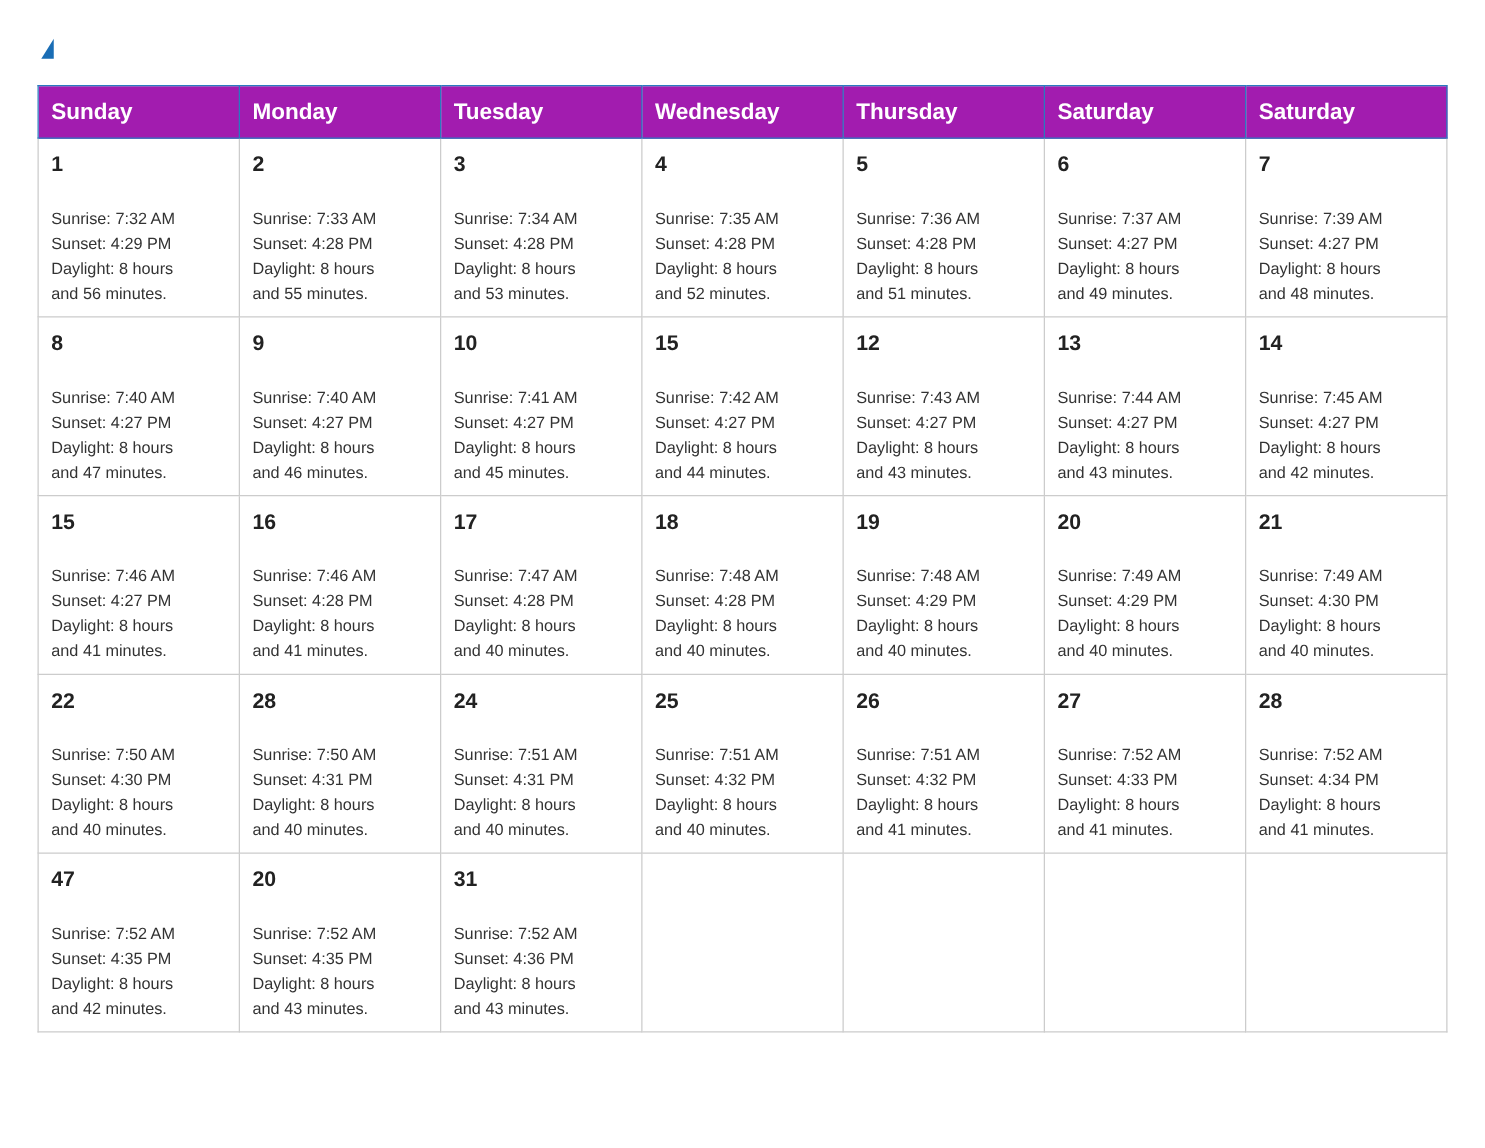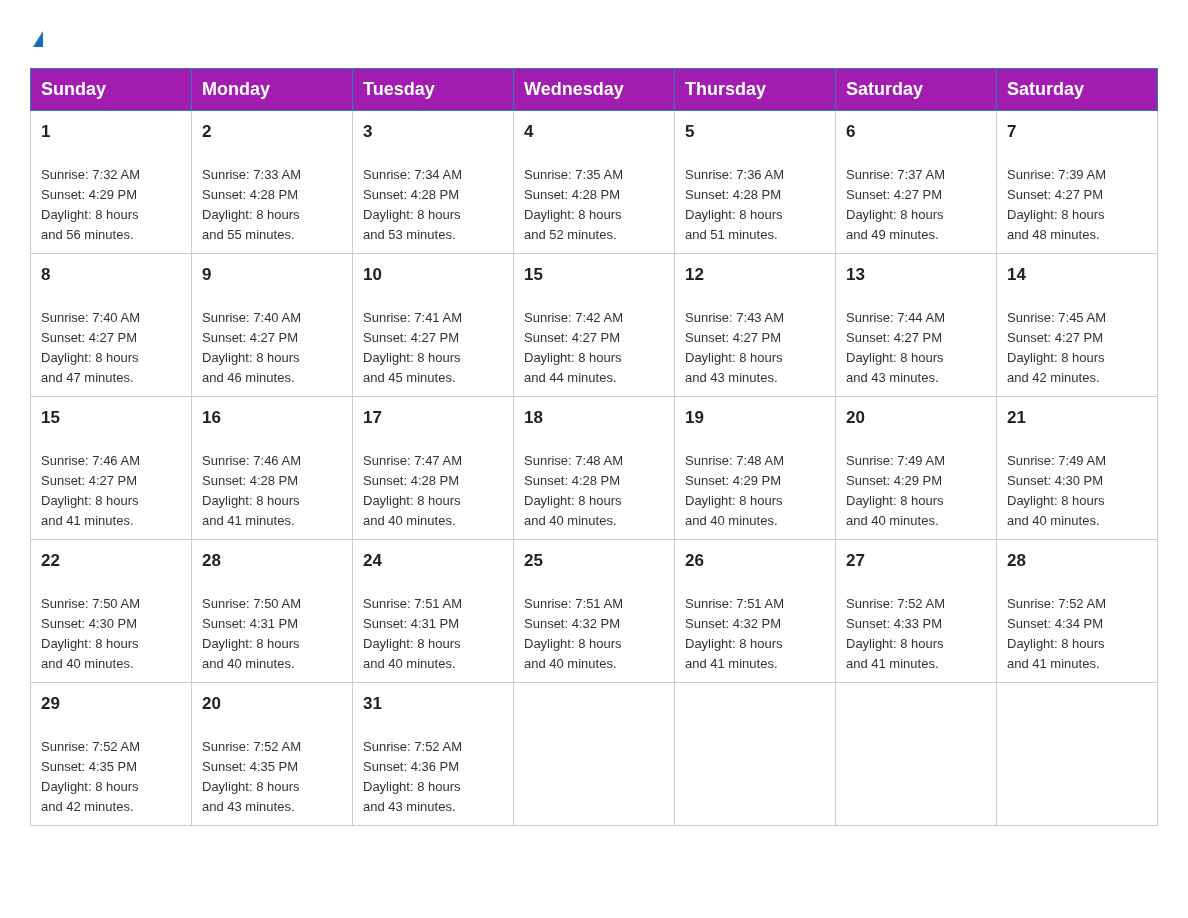--- a/index.html
+++ b/index.html
@@ -247,21 +247,21 @@
           <span class="day-number">27</span>
           <div class="day-info">Sunrise: 7:52 AM<br>Sunset: 4:33 PM<br>Daylight: 8 hours<br>and 41 minutes.</div>
         </td>
         <td>
           <span class="day-number">28</span>
           <div class="day-info">Sunrise: 7:52 AM<br>Sunset: 4:34 PM<br>Daylight: 8 hours<br>and 41 minutes.</div>
         </td>
       </tr>
       <tr>
         <td>
-          <span class="day-number">29</span>
+          <span class="day-number">47</span>
           <div class="day-info">Sunrise: 7:52 AM<br>Sunset: 4:35 PM<br>Daylight: 8 hours<br>and 42 minutes.</div>
         </td>
         <td>
           <span class="day-number">20</span>
           <div class="day-info">Sunrise: 7:52 AM<br>Sunset: 4:35 PM<br>Daylight: 8 hours<br>and 43 minutes.</div>
         </td>
         <td>
           <span class="day-number">31</span>
           <div class="day-info">Sunrise: 7:52 AM<br>Sunset: 4:36 PM<br>Daylight: 8 hours<br>and 43 minutes.</div>
         </td>

